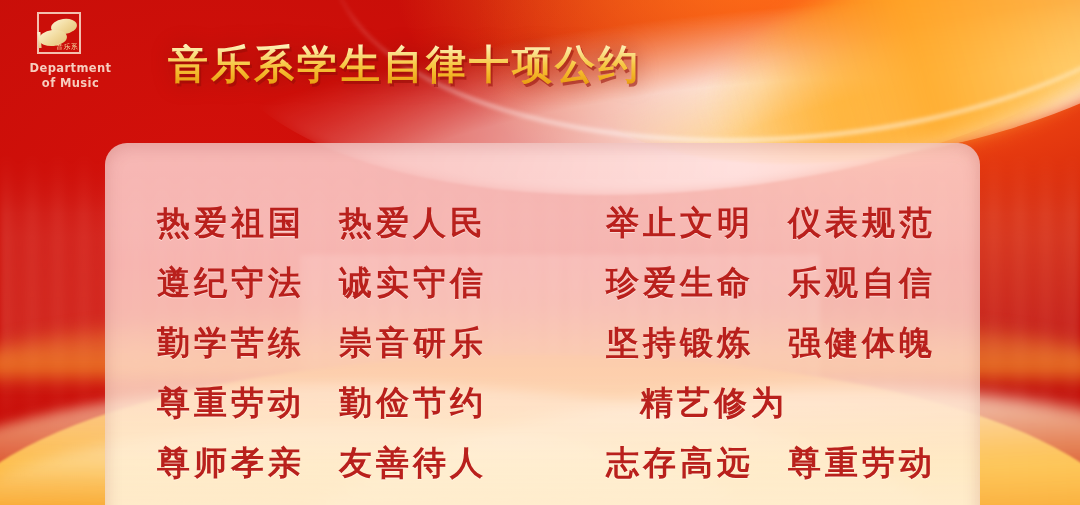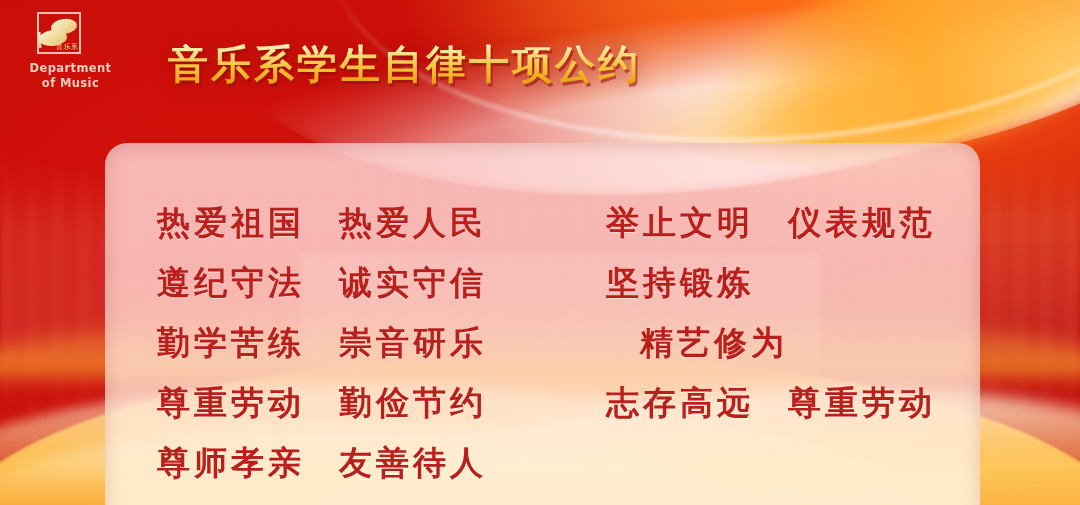--- a/index.html
+++ b/index.html
@@ -304,21 +304,26 @@
           <span class="phrase second">友善待人</span>
         </div>
       </div>
 
       <div class="col col-right">
         <div class="row">
           <span class="phrase">举止文明</span>
           <span class="phrase second">仪表规范</span>
         </div>
         <div class="row">
+          <span class="phrase">珍爱生命</span>
+          <span class="phrase second">乐观自信</span>
+        </div>
+        <div class="row">
           <span class="phrase">坚持锻炼</span>
+          <span class="phrase second">强健体魄</span>
         </div>
         <div class="row">
           <span class="phrase second">精艺修为</span>
         </div>
         <div class="row">
           <span class="phrase">志存高远</span>
           <span class="phrase second">尊重劳动</span>
         </div>
       </div>
 

